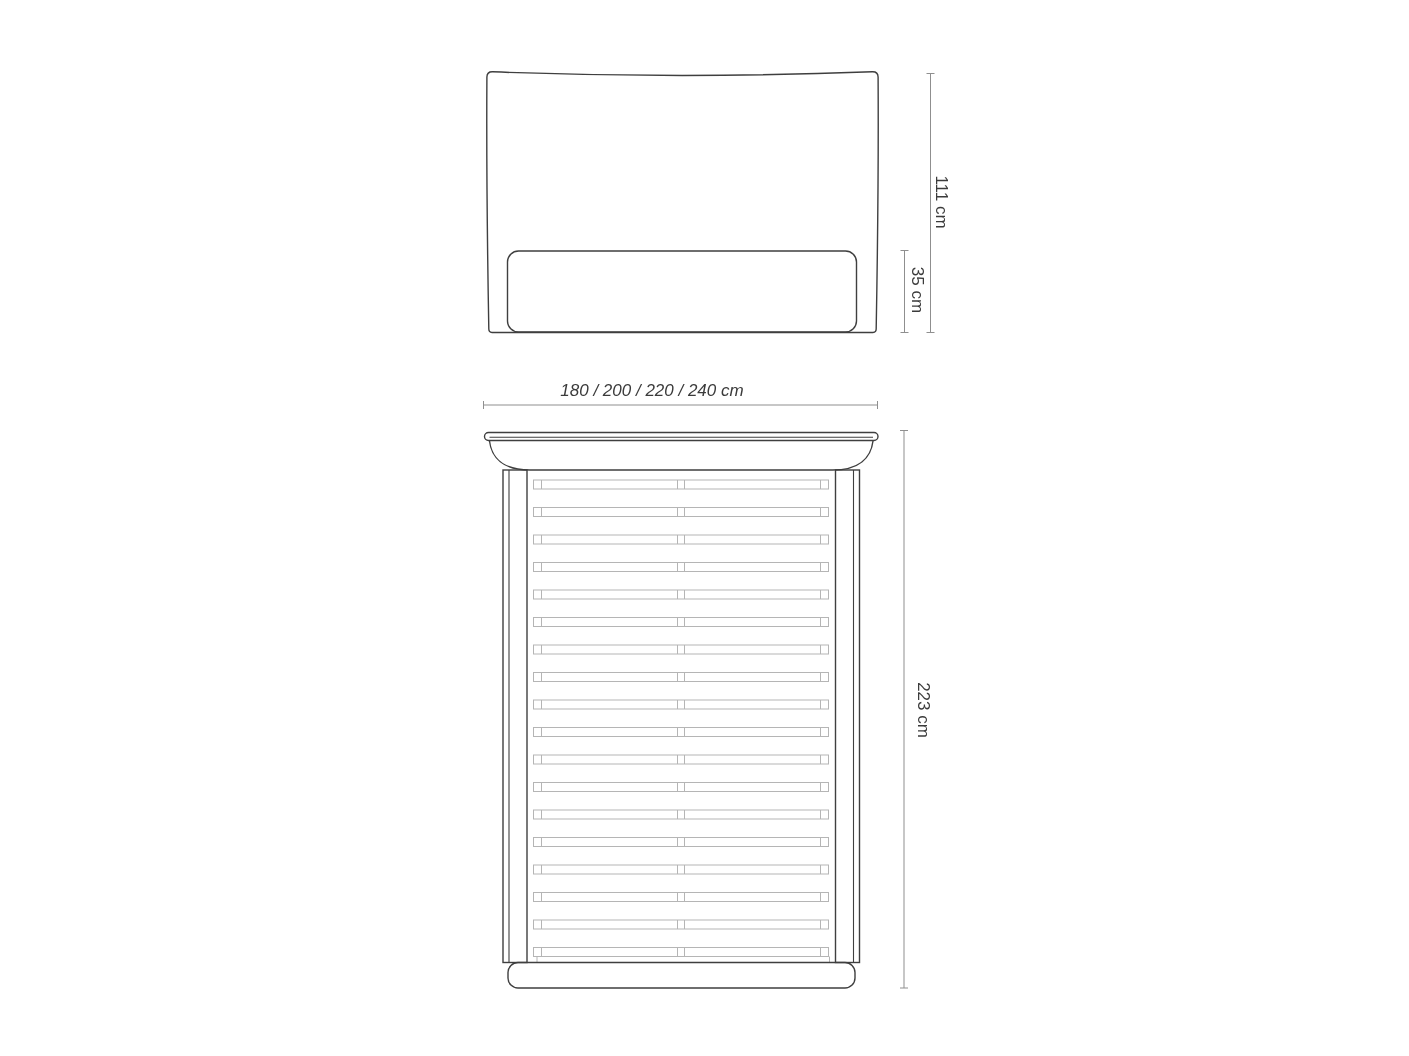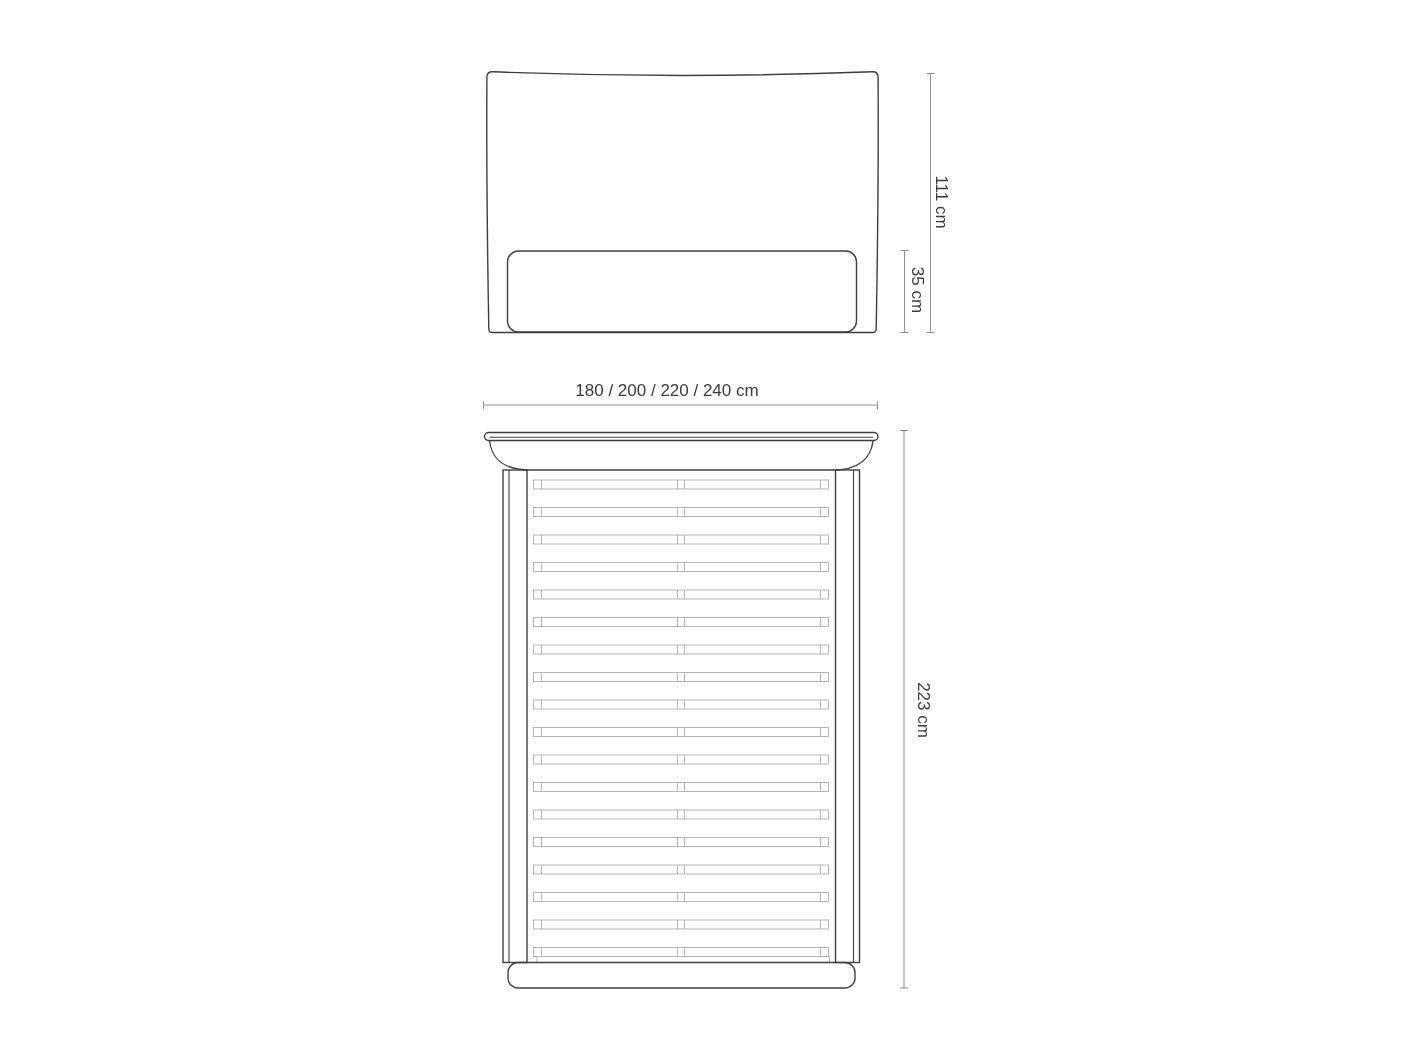--- a/index.html
+++ b/index.html
@@ -194,16 +194,16 @@
         <line x1="900" y1="430.5" x2="908" y2="430.5"></line>
         <line x1="900" y1="988" x2="908" y2="988"></line>
       </g>
     </g>
   </svg>
 
   <div class="dim-label vertical" style="left:941px; top:202px;">111 cm</div>
 
   <div class="dim-label vertical" style="left:916.5px; top:289.5px;">35 cm</div>
 
-  <div class="dim-label" style="left:667px; top:390.5px;">180 / 200 / 220 / 240 cm</div>
+  <div class="dim-label" style="left:652px; top:390.5px;font-style:italic;">180 / 200 / 220 / 240 cm</div>
 
   <div class="dim-label vertical" style="left:922.5px; top:709.5px;">223 cm</div>
 </div>
 
 </body></html>

